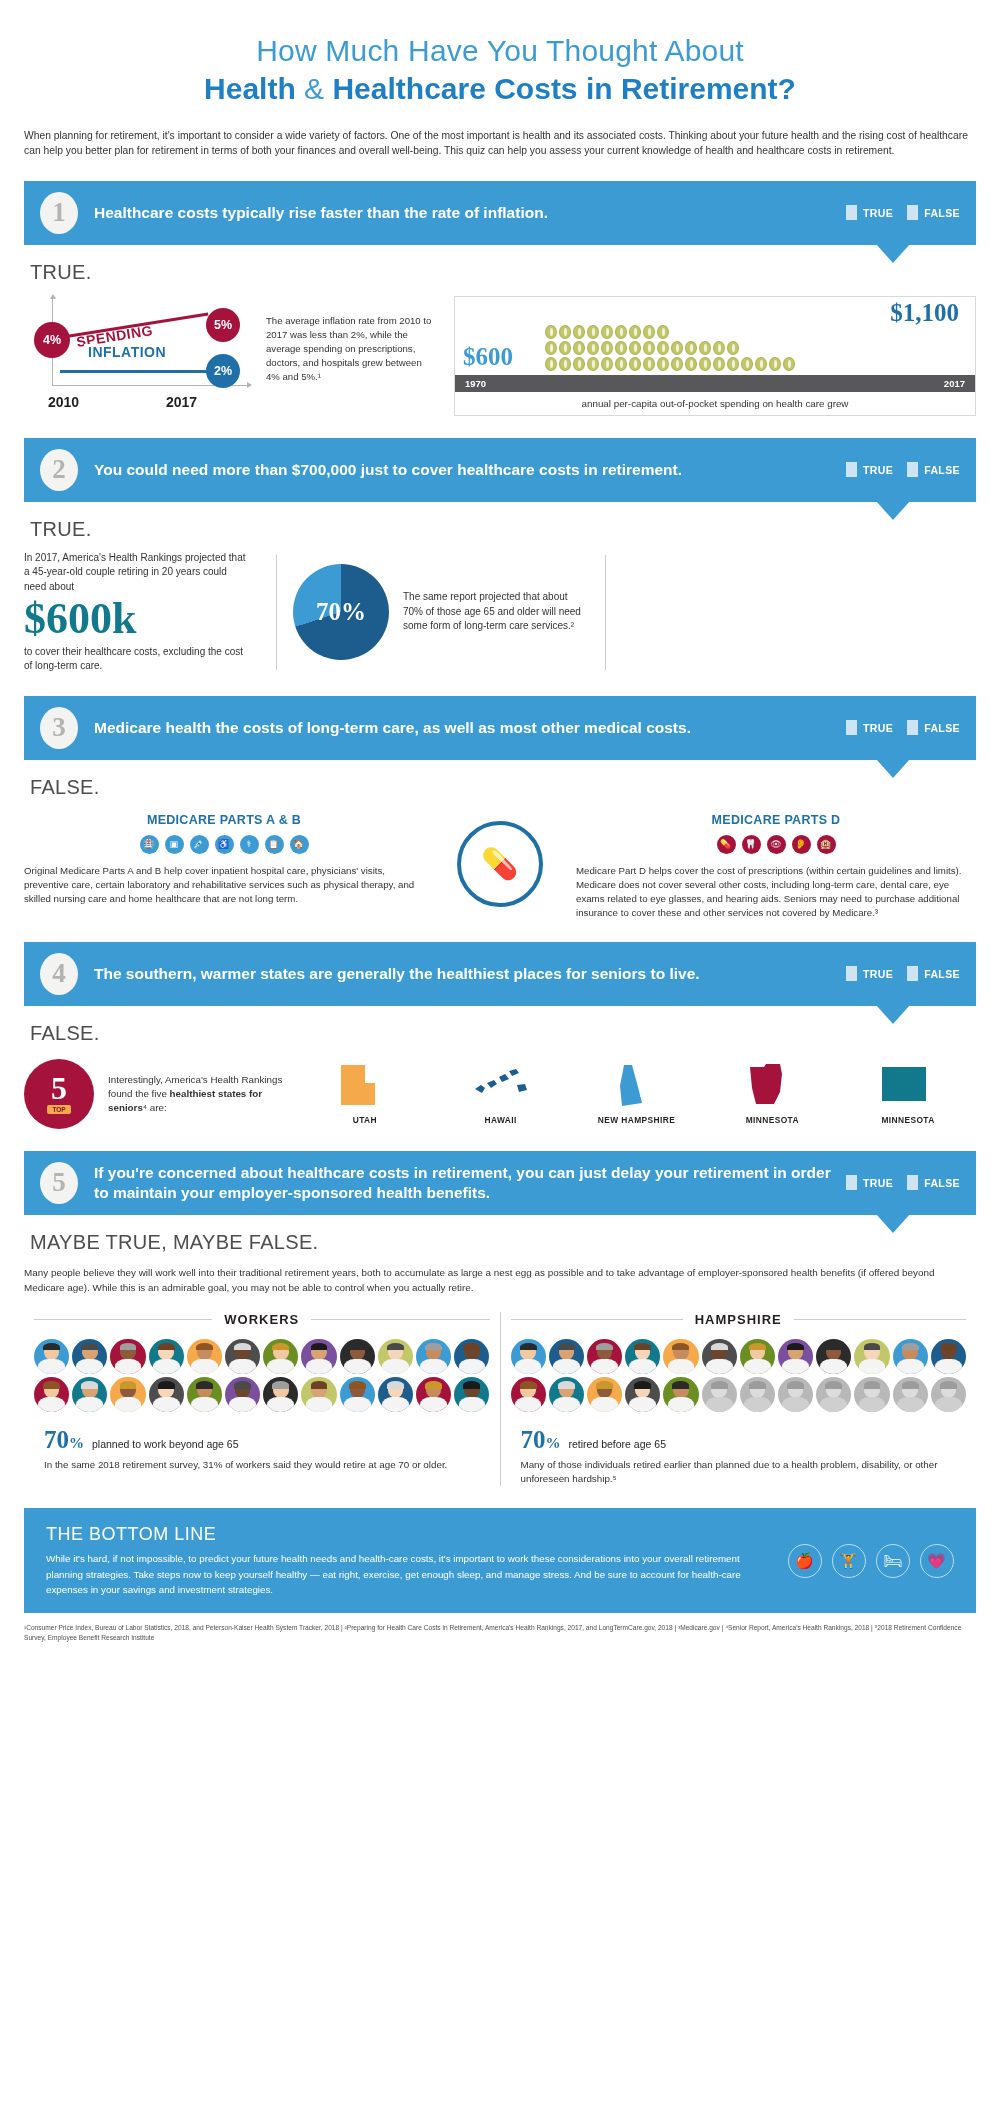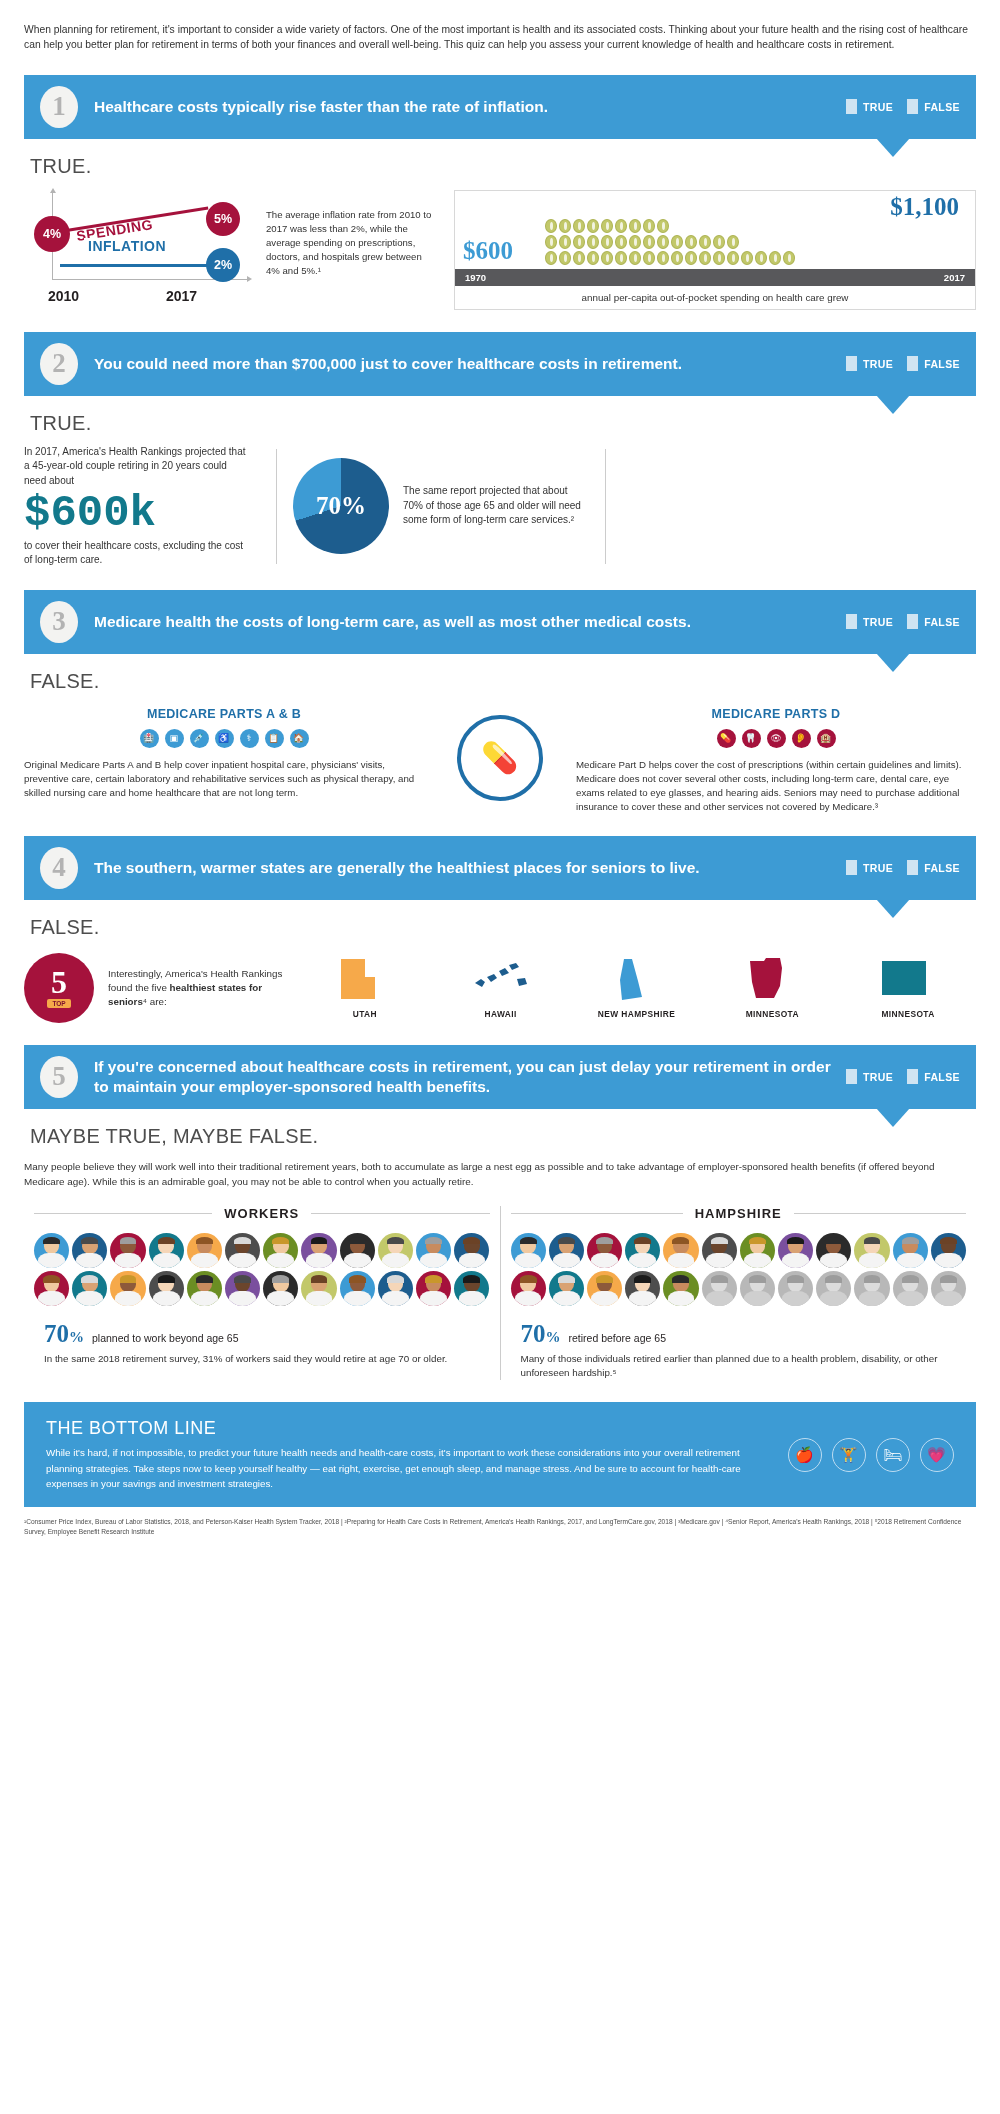--- a/index.html
+++ b/index.html
@@ -90,21 +90,21 @@
   .coin-row { display: flex; gap: 2px; }
   .coin { width: 12px; height: 14px; border-radius: 50%; background: #c2c86a; border: 1.5px solid #aeb455; position: relative; }
   .coin:after { content: ""; position: absolute; left: 4px; top: 2.5px; width: 3px; height: 8px; border-radius: 50%; background: #f2f3e2; }
   .coin-years { background: #58585b; color: #fff; font-size: 9.5px; font-weight: 700; display: flex; justify-content: space-between; padding: 3px 10px; }
   .coin-cap { font-size: 9.8px; padding: 6px 10px; color: #333; }
 
   
   .s2-body { display: flex; margin-top: 10px; align-items: stretch; }
   .s2-a { width: 236px; padding-right: 14px; }
   .s2-a p { font-size: 10px; line-height: 1.45; color:#333; }
-  .big-teal { font-size: 44px; font-weight: 700; color: #12798c; font-family: Liberation Mono, monospace; line-height: 1.05; margin: 2px 0; }
+  .big-teal { font-size: 44px; font-weight: 700; color: #12798c; font-family: Liberation Serif, serif; line-height: 1.05; margin: 2px 0; }
   .vdiv { width: 1px; background: #cccccc; margin: 4px 16px; }
   .s2-b { display: flex; align-items: center; gap: 14px; width: 296px; }
   .pie {
     width: 96px; height: 96px; border-radius: 50%; flex: 0 0 auto;
     background: conic-gradient(#1d5d8e 0deg 252deg, #3d9bd4 252deg 360deg);
     display: flex; align-items: center; justify-content: center;
     color: #fff; font-weight: 700; font-size: 25px; font-family: "Liberation Serif", serif;
   }
   .s2-b p { font-size: 10px; line-height: 1.45; color:#333; }
   .s2-c { flex: 1 1 auto; }
@@ -164,20 +164,28 @@
   .bl-icons { display:flex; gap: 10px; flex: 0 0 auto; }
   .bl-icon { width: 34px; height: 34px; border-radius:50%; border:1.5px solid #bcdcf1; display:flex;align-items:center;justify-content:center;font-size:15px;}
 
   .sources { margin: 10px 24px 0 24px; font-size: 6.6px; line-height: 1.5; color:#4d4d4d; }
 </style>
 </head>
 <body>
 
 <div class="page">
 
+  <div class="title-wrap">
+    <div class="title-line1">How Much Have You Thought About</div>
+    <div class="title-line2">
+      <span>Health</span>
+      <span class="title-amp">&amp;</span>
+      <span>Healthcare Costs in Retirement?</span>
+    </div>
+  </div>
 
   <div class="intro">When planning for retirement, it's important to consider a wide variety of factors. One of the most important is health and its associated costs. Thinking about your future health and the rising cost of healthcare can help you better plan for retirement in terms of both your finances and overall well-being. This quiz can help you assess your current knowledge of health and healthcare costs in retirement.</div>
 
   <div class="qsec">
     <div class="qbar">
       <div class="qnum">1</div>
       <div class="qtext">Healthcare costs typically rise faster than the rate of inflation.</div>
       <div class="tf-group">
         <div class="tf">
           <span class="tf-box"></span>

